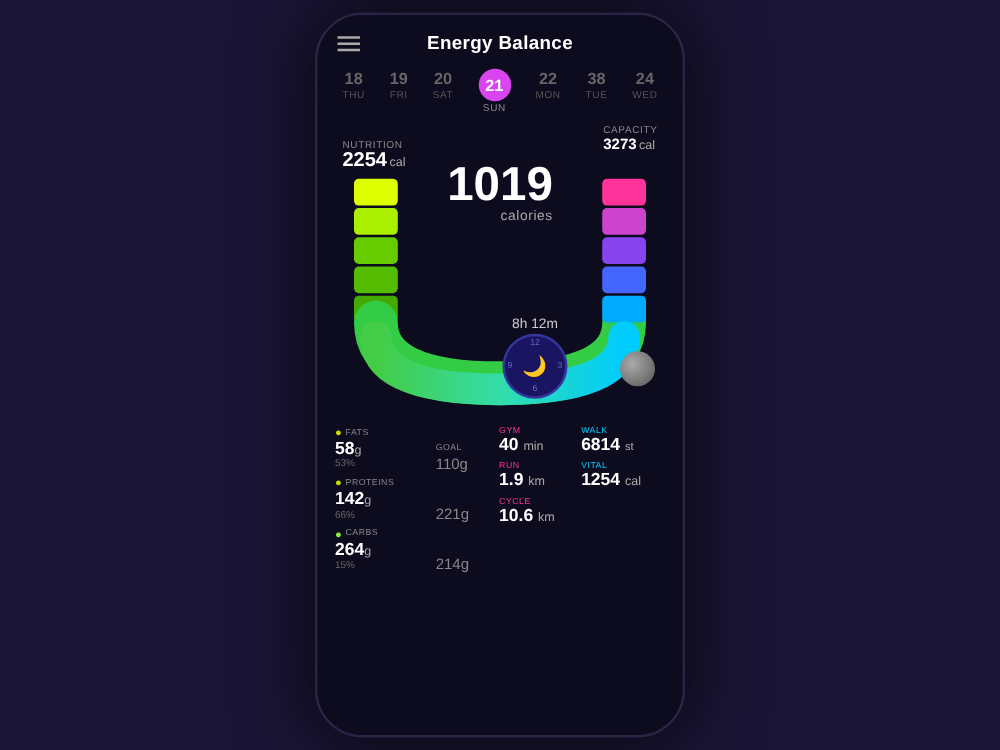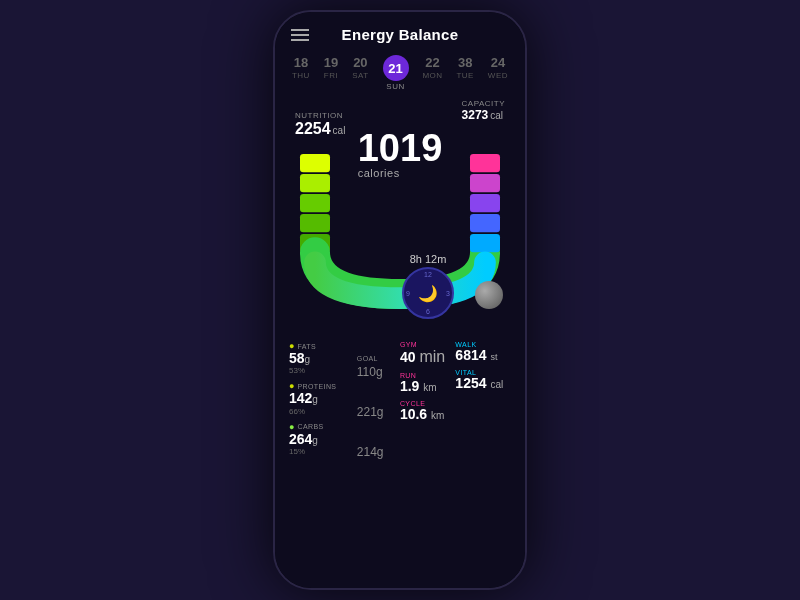--- a/index.html
+++ b/index.html
@@ -9,21 +9,21 @@
       background: #1a1535;
       display: flex;
       align-items: center;
       justify-content: center;
       font-family: -apple-system, BlinkMacSystemFont, 'Segoe UI', sans-serif;
       overflow: hidden;
     }
 
     
     .phone-frame {
-      width: 254px;
+      width: 296px;
       height: 580px;
       background: #0d0b1a;
       border-radius: 38px;
       border: 2px solid #2a2545;
       position: relative;
       overflow: hidden;
       box-shadow: 0 0 60px rgba(0,0,0,0.8), inset 0 0 20px rgba(0,0,0,0.5);
     }
 
     .phone-screen {
@@ -83,21 +83,21 @@
       font-weight: 600;
       color: #666;
     }
     .date-day {
       font-size: 8px;
       color: #555;
       text-transform: uppercase;
       letter-spacing: 0.5px;
     }
     .date-item.active .date-num {
-      background: #6d28d9;
+      background: #d946ef;
       color: #fff;
       border-radius: 50%;
       width: 26px;
       height: 26px;
       display: flex;
       align-items: center;
       justify-content: center;
     }
     .date-item.active .date-day {
       color: #888;
@@ -147,21 +147,21 @@
       font-size: 10px;
       color: #aaa;
     }
 
     
     .center-calories {
       position: absolute;
       top: 30px;
       left: 50%;
       transform: translateX(-50%);
-      text-align: left;
+      text-align: right;
       z-index: 10;
     }
     .center-calories .cal-number {
       font-size: 38px;
       font-weight: 800;
       color: #fff;
       line-height: 1;
     }
     .center-calories .cal-label {
       font-size: 11px;
@@ -430,21 +430,21 @@
           <span style="font-size:12px; color:#888;">221g</span>
         </div>
         <div style="margin-top:2px;">
           <span style="font-size:12px; color:#888;">214g</span>
         </div>
       </div>
 
       <div style="display:flex; flex-direction:column; gap:6px;">
         <div class="stat-item">
           <span class="stat-label" style="color:#ff3399;">GYM</span>
-          <span class="stat-value">40 <span class="unit" style="color:#aaa; font-size:16px;">min</span></span>
+          <span class="stat-value">40 <span class="unit" style="color:#aaa; font-size:10px;">min</span></span>
         </div>
         <div class="stat-item">
           <span class="stat-label" style="color:#ff3399;">RUN</span>
           <span class="stat-value">1.9 <span class="unit" style="color:#aaa; font-size:10px;">km</span></span>
         </div>
         <div class="stat-item">
           <span class="stat-label" style="color:#ff3399;">CYCLE</span>
           <span class="stat-value">10.6 <span class="unit" style="color:#aaa; font-size:10px;">km</span></span>
         </div>
       </div>

